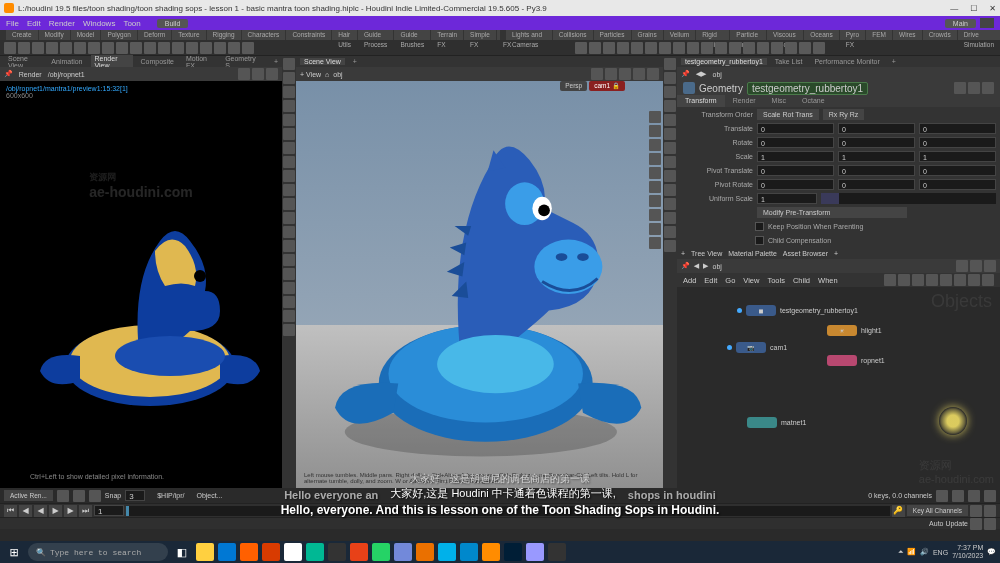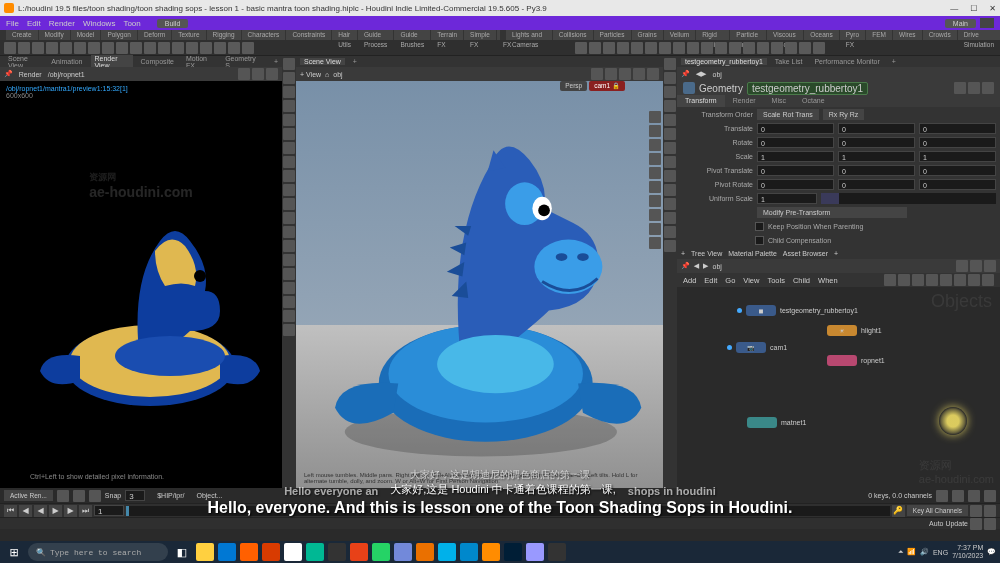--- a/index.html
+++ b/index.html
@@ -64,21 +64,21 @@
 .timeline { height: 15px; background: #2a2a2a; display: flex; align-items: center; padding: 0 4px; gap: 4px; }
 .playbar { height: 14px; background: #2f2f2f; display: flex; align-items: center; padding: 0 4px; gap: 2px; border-top: 1px solid #222; }
 .play-btn { width: 13px; height: 12px; background: #444; display: flex; align-items: center; justify-content: center; }
 .taskbar { position: absolute; bottom: 0; left: 0; right: 0; height: 22px; background: #1a2838; display: flex; align-items: center; padding: 0 4px; gap: 4px; }
 .win-btn { width: 20px; height: 20px; display: flex; align-items: center; justify-content: center; font-size: 11px; color: #fff; }
 .searchbox { width: 140px; height: 18px; background: #33404d; border-radius: 9px; padding: 0 8px; font-size: 8px; color: #aaa; display: flex; align-items: center; }
 .task-icon { width: 18px; height: 18px; border-radius: 2px; }
 .tray { margin-left: auto; display: flex; align-items: center; gap: 4px; font-size: 7px; color: #ccc; }
 .subtitle-area { position: absolute; bottom: 46px; left: 50%; transform: translateX(-50%); text-align: center; z-index: 100; width: 80%; }
 .sub-cn { color: #fff; font-size: 11px; text-shadow: 1px 1px 2px #000; }
-.sub-en { color: #fff; font-size: 16px; font-weight: 600; text-shadow: 1px 1px 2px #000; margin-top: 2px; }
+.sub-en { color: #fff; font-size: 12px; font-weight: 600; text-shadow: 1px 1px 2px #000; margin-top: 2px; }
 .cursor-ring { position: absolute; width: 28px; height: 28px; border-radius: 50%; background: radial-gradient(circle, rgba(238,220,100,0.9) 30%, rgba(238,220,100,0.3) 60%, transparent 70%); box-shadow: 0 0 8px rgba(238,220,100,0.8); z-index: 90; }
 .slider-fill { position: absolute; left: 0; top: 0; bottom: 0; background: #3a3a5a; }
 .vp-vtool { position: absolute; right: 2px; top: 30px; display: flex; flex-direction: column; gap: 2px; }
 </style>
 </head>
 <body>
 
 <div class="titlebar">
   <div class="titlebar-icon"></div>
   <span class="titlebar-text">L:/houdini 19.5 files/toon shading/toon shading sops - lesson 1 - basic mantra toon shading.hiplc - Houdini Indie Limited-Commercial 19.5.605 - Py3.9</span>

